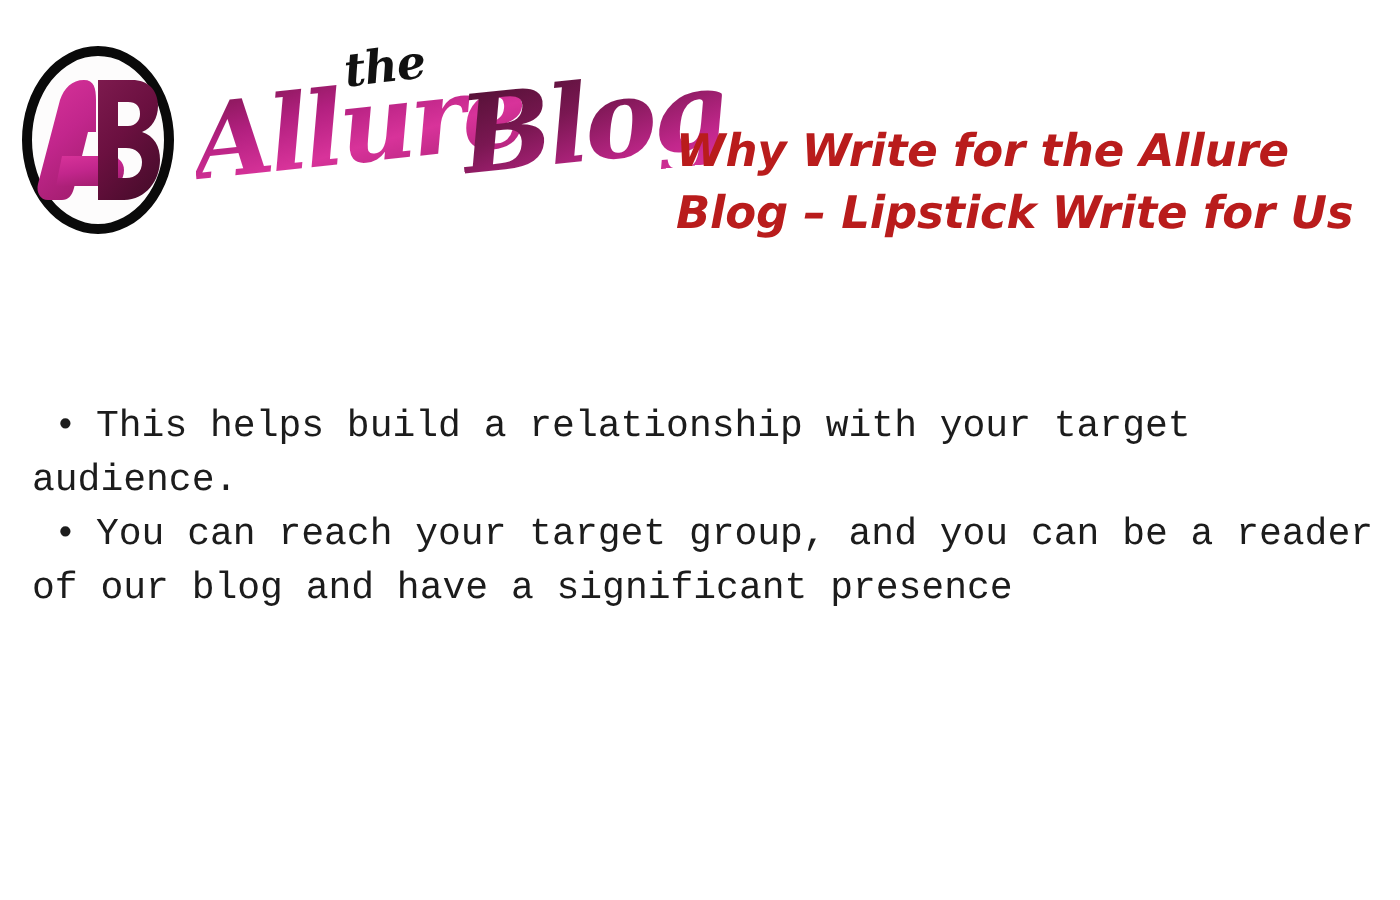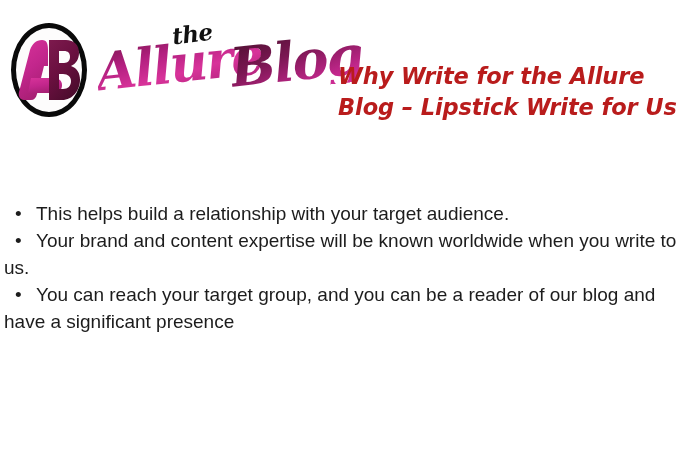--- a/index.html
+++ b/index.html
@@ -125,26 +125,26 @@
 
   
   #body-content {
     position: absolute;
     left: 0;
     top: 200px;
     width: 700px;
   }
   .bullet-item {
     position: relative;
-    padding-left: 4px;
+    padding-left: 16px;
     margin: 0;
     font-size: 19px;
     line-height: 27px;
     color: #1c1c1c;
-    font-family: Liberation Sans, sans-serif;
+    font-family: Liberation Mono, monospace;
   }
   .bullet-item .bullet-dot {
     display: inline-block;
     width: 32px;
     padding-left: 11px;
     box-sizing: border-box;
     font-size: 19px;
     color: #1c1c1c;
     vertical-align: baseline;
   }
@@ -186,18 +186,15 @@
 
   <h1 id="headline">Why Write for the Allure Blog – Lipstick Write for Us</h1>
 
 </div>
 
 <div id="body-content">
   <p class="bullet-item">
     <span class="bullet-dot">•</span><span class="bullet-text">This helps build a relationship with your target audience.</span>
   </p>
   <p class="bullet-item">
-    <span class="bullet-dot">•</span><span class="bullet-text">Your brand and content expertise will be known worldwide when you write to us.</span>
-  </p>
-  <p class="bullet-item">
     <span class="bullet-dot">•</span><span class="bullet-text">You can reach your target group, and you can be a reader of our blog and have a significant presence</span>
   </p>
 </div>
 
 </body></html>

